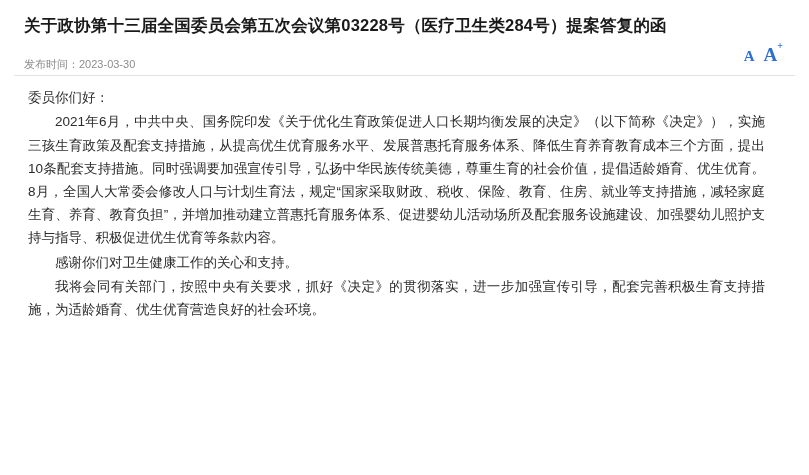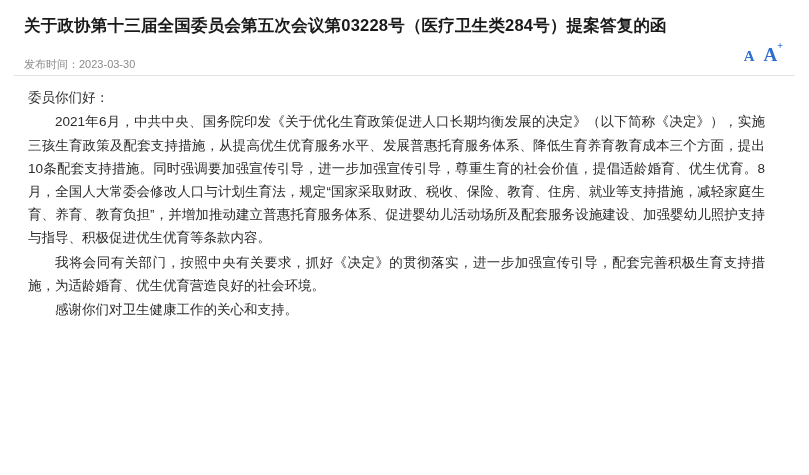--- a/index.html
+++ b/index.html
@@ -101,18 +101,18 @@
       <span>发布时间：</span><span>2023-03-30</span>
     </div>
     <div class="font-controls">
       <span class="font-btn font-btn-small">A</span>
       <span class="font-btn font-btn-large"><span>A</span><sup>+</sup></span>
     </div>
   </div>
 
   <div class="content">
     <p class="no-indent">委员你们好：</p>
-    <p>2021年6月，中共中央、国务院印发《关于优化生育政策促进人口长期均衡发展的决定》（以下简称《决定》），实施三孩生育政策及配套支持措施，从提高优生优育服务水平、发展普惠托育服务体系、降低生育养育教育成本三个方面，提出10条配套支持措施。同时强调要加强宣传引导，进一步加强宣传引导，尊重生育的社会价值，提倡适龄婚育、优生优育。8月，全国人大常委会修改人口与计划生育法，规定“国家采取财政、税收、保险、教育、住房、就业等支持措施，减轻家庭生育、养育、教育负担”，并增加推动建立普惠托育服务体系、促进婴幼儿活动场所及配套服务设施建设、加强婴幼儿照护支持与指导、积极促进优生优育等条款内容。</p>
+    <p>2021年6月，中共中央、国务院印发《关于优化生育政策促进人口长期均衡发展的决定》（以下简称《决定》），实施三孩生育政策及配套支持措施，从提高优生优育服务水平、发展普惠托育服务体系、降低生育养育教育成本三个方面，提出10条配套支持措施。同时强调要加强宣传引导，弘扬中华民族传统美德，尊重生育的社会价值，提倡适龄婚育、优生优育。8月，全国人大常委会修改人口与计划生育法，规定“国家采取财政、税收、保险、教育、住房、就业等支持措施，减轻家庭生育、养育、教育负担”，并增加推动建立普惠托育服务体系、促进婴幼儿活动场所及配套服务设施建设、加强婴幼儿照护支持与指导、积极促进优生优育等条款内容。</p>
+    <p>感谢你们对卫生健康工作的关心和支持。</p>
     <p>我将会同有关部门，按照中央有关要求，抓好《决定》的贯彻落实，进一步加强宣传引导，配套完善积极生育支持措施，为适龄婚育、优生优育营造良好的社会环境。</p>
-    <p>感谢你们对卫生健康工作的关心和支持。</p>
   </div>
 
 </div>
 
 </body></html>

